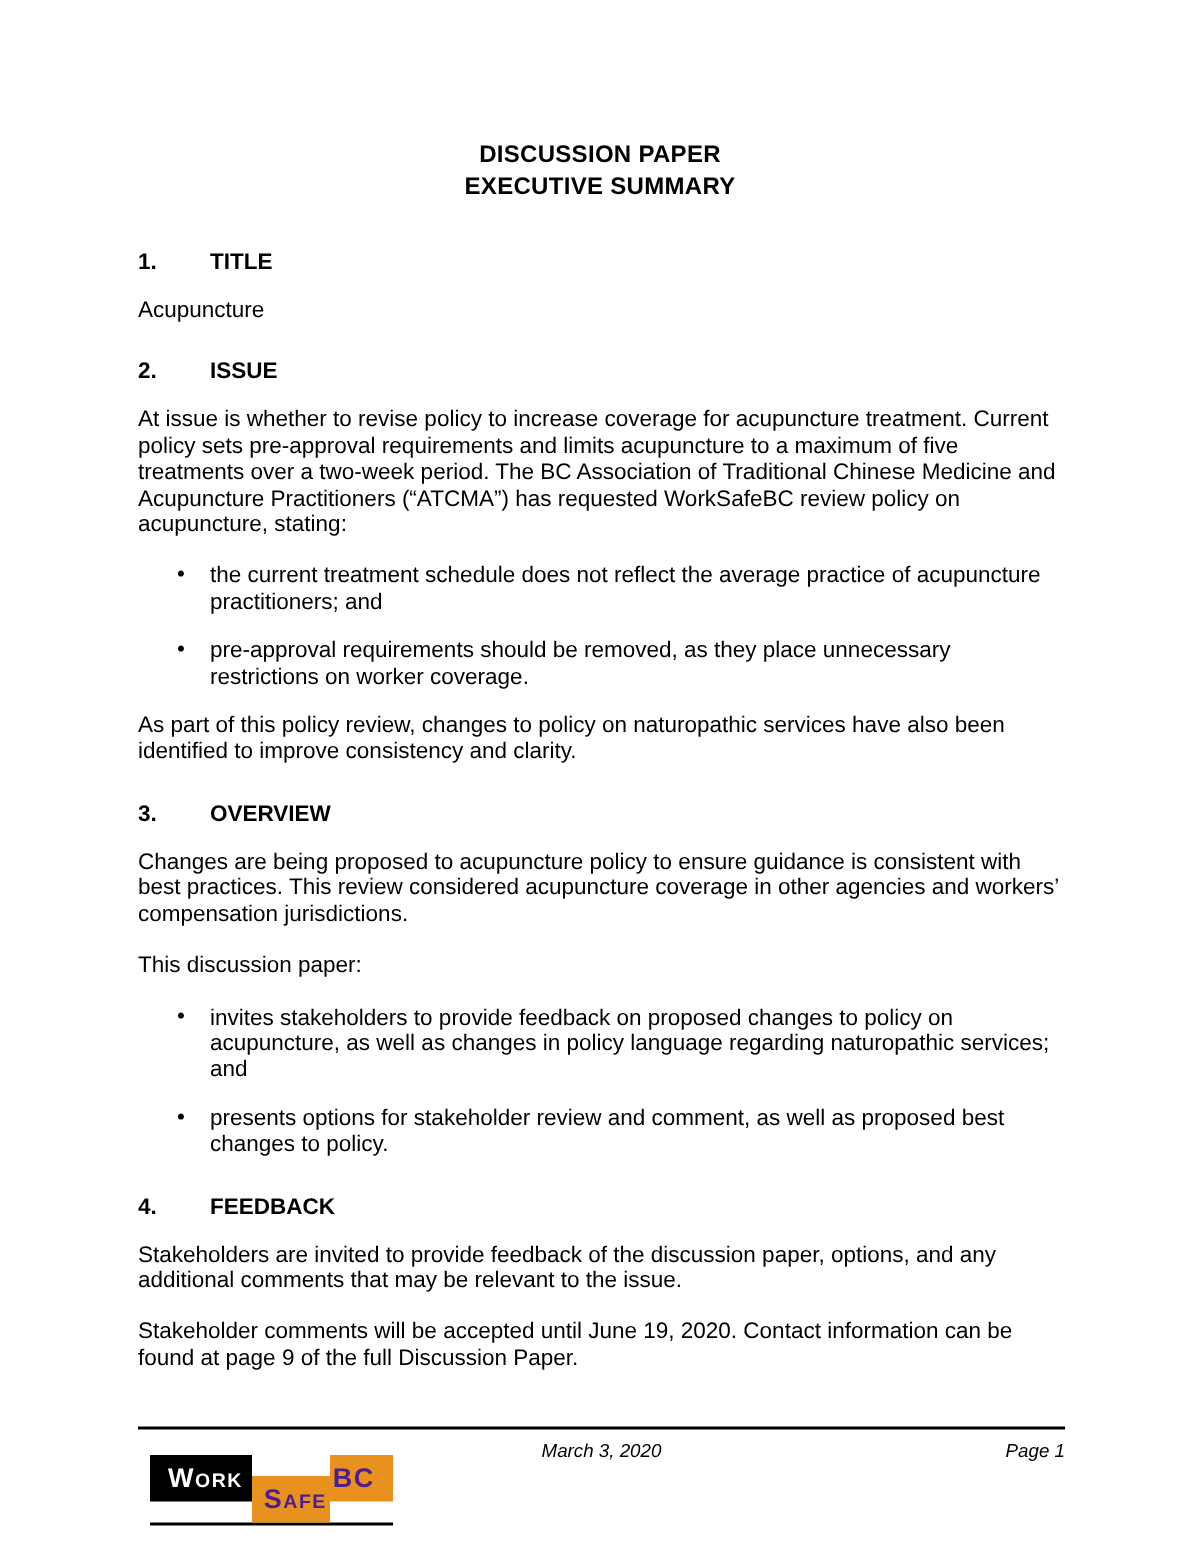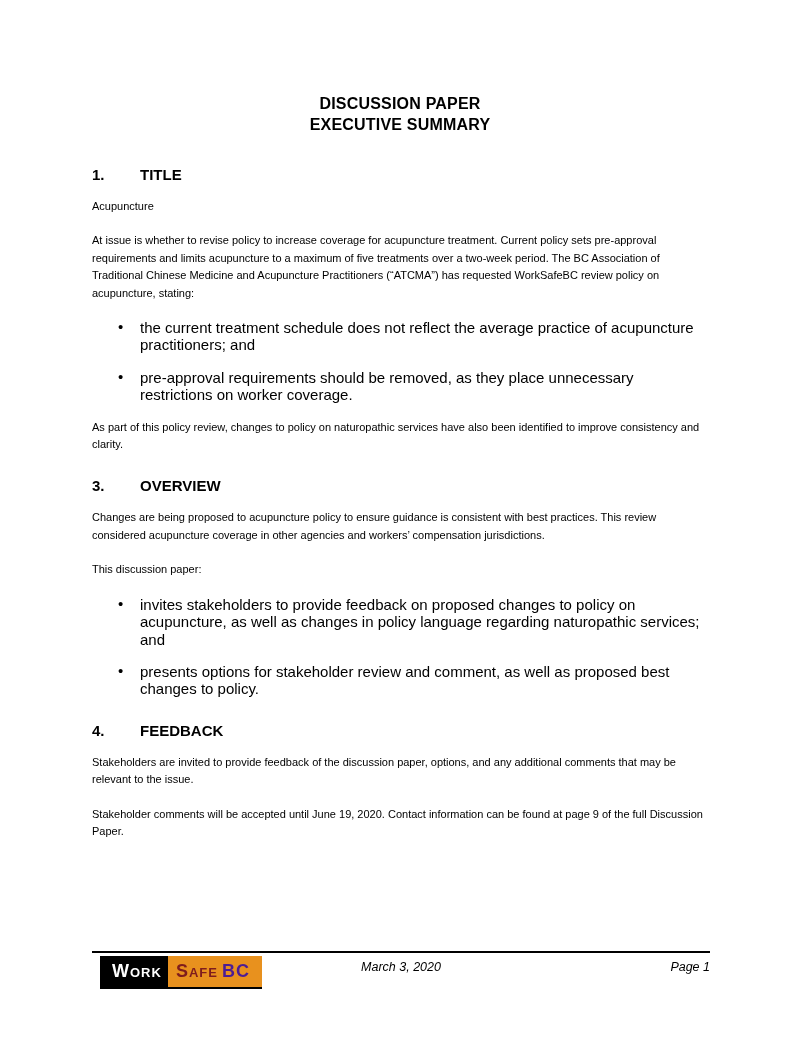--- a/index.html
+++ b/index.html
@@ -27,21 +27,21 @@
     letter-spacing: 0.2px;
   }
   .sec-heading {
     font-weight: bold;
     font-size: 15px;
     line-height: 17px;
     margin: 24px 0 15px 0;
   }
   .sec-num { display: inline-block; width: 48px; }
   p.body {
-    font-size: 11px;
+    font-size: 15px;
     line-height: 17.4px;
     margin: 0 0 17px 0;
   }
   .bullet-item {
     position: relative;
     padding-left: 48px;
     margin: 0 0 15px 0;
     font-size: 15px;
     line-height: 17.4px;
   }
@@ -95,20 +95,23 @@
     <div class="doc-title">
       <div>DISCUSSION PAPER</div>
       <div>EXECUTIVE SUMMARY</div>
     </div>
 
     <div class="sec-heading">
       <span class="sec-num">1.</span><span class="sec-label">TITLE</span>
     </div>
     <p class="body">Acupuncture</p>
 
+    <div class="sec-heading">
+      <span class="sec-num">2.</span><span class="sec-label">ISSUE</span>
+    </div>
     <p class="body">At issue is whether to revise policy to increase coverage for acupuncture treatment. Current policy sets pre-approval requirements and limits acupuncture to a maximum of five treatments over a two-week period. The BC Association of Traditional Chinese Medicine and Acupuncture Practitioners (“ATCMA”) has requested WorkSafeBC review policy on acupuncture, stating:</p>
     <div class="bullet-item">
       <span class="bullet-dot">•</span>
       <span class="bullet-text">the current treatment schedule does not reflect the average practice of acupuncture practitioners; and</span>
     </div>
     <div class="bullet-item">
       <span class="bullet-dot">•</span>
       <span class="bullet-text">pre-approval requirements should be removed, as they place unnecessary restrictions on worker coverage.</span>
     </div>
     <p class="body">As part of this policy review, changes to policy on naturopathic services have also been identified to improve consistency and clarity.</p>
@@ -132,20 +135,20 @@
     </div>
     <p class="body">Stakeholders are invited to provide feedback of the discussion paper, options, and any additional comments that may be relevant to the issue.</p>
     <p class="body">Stakeholder comments will be accepted until June 19, 2020. Contact information can be found at page 9 of the full Discussion Paper.</p>
 
   </div>
 
   <div class="footer">
     <div class="footer-row">
       <div class="logo">
         <span class="logo-seg logo-work" style="background: rgb(0, 0, 0); color: rgb(255, 255, 255);">Work</span>
-          <span class="logo-seg logo-safe" style="background: rgb(232, 145, 30); color: #7f1d1d;">Safe</span>
+          <span class="logo-seg logo-safe" style="background: rgb(232, 145, 30); color: #4c1d95; margin-top: 28px;">Safe</span>
           <span class="logo-seg logo-bc" style="background: rgb(232, 145, 30); color: #4c1d95;">BC</span>
       </div>
       <div class="footer-date">March 3, 2020</div>
       <div class="footer-page">Page 1</div>
     </div>
   </div>
 </div>
 
 </body></html>

